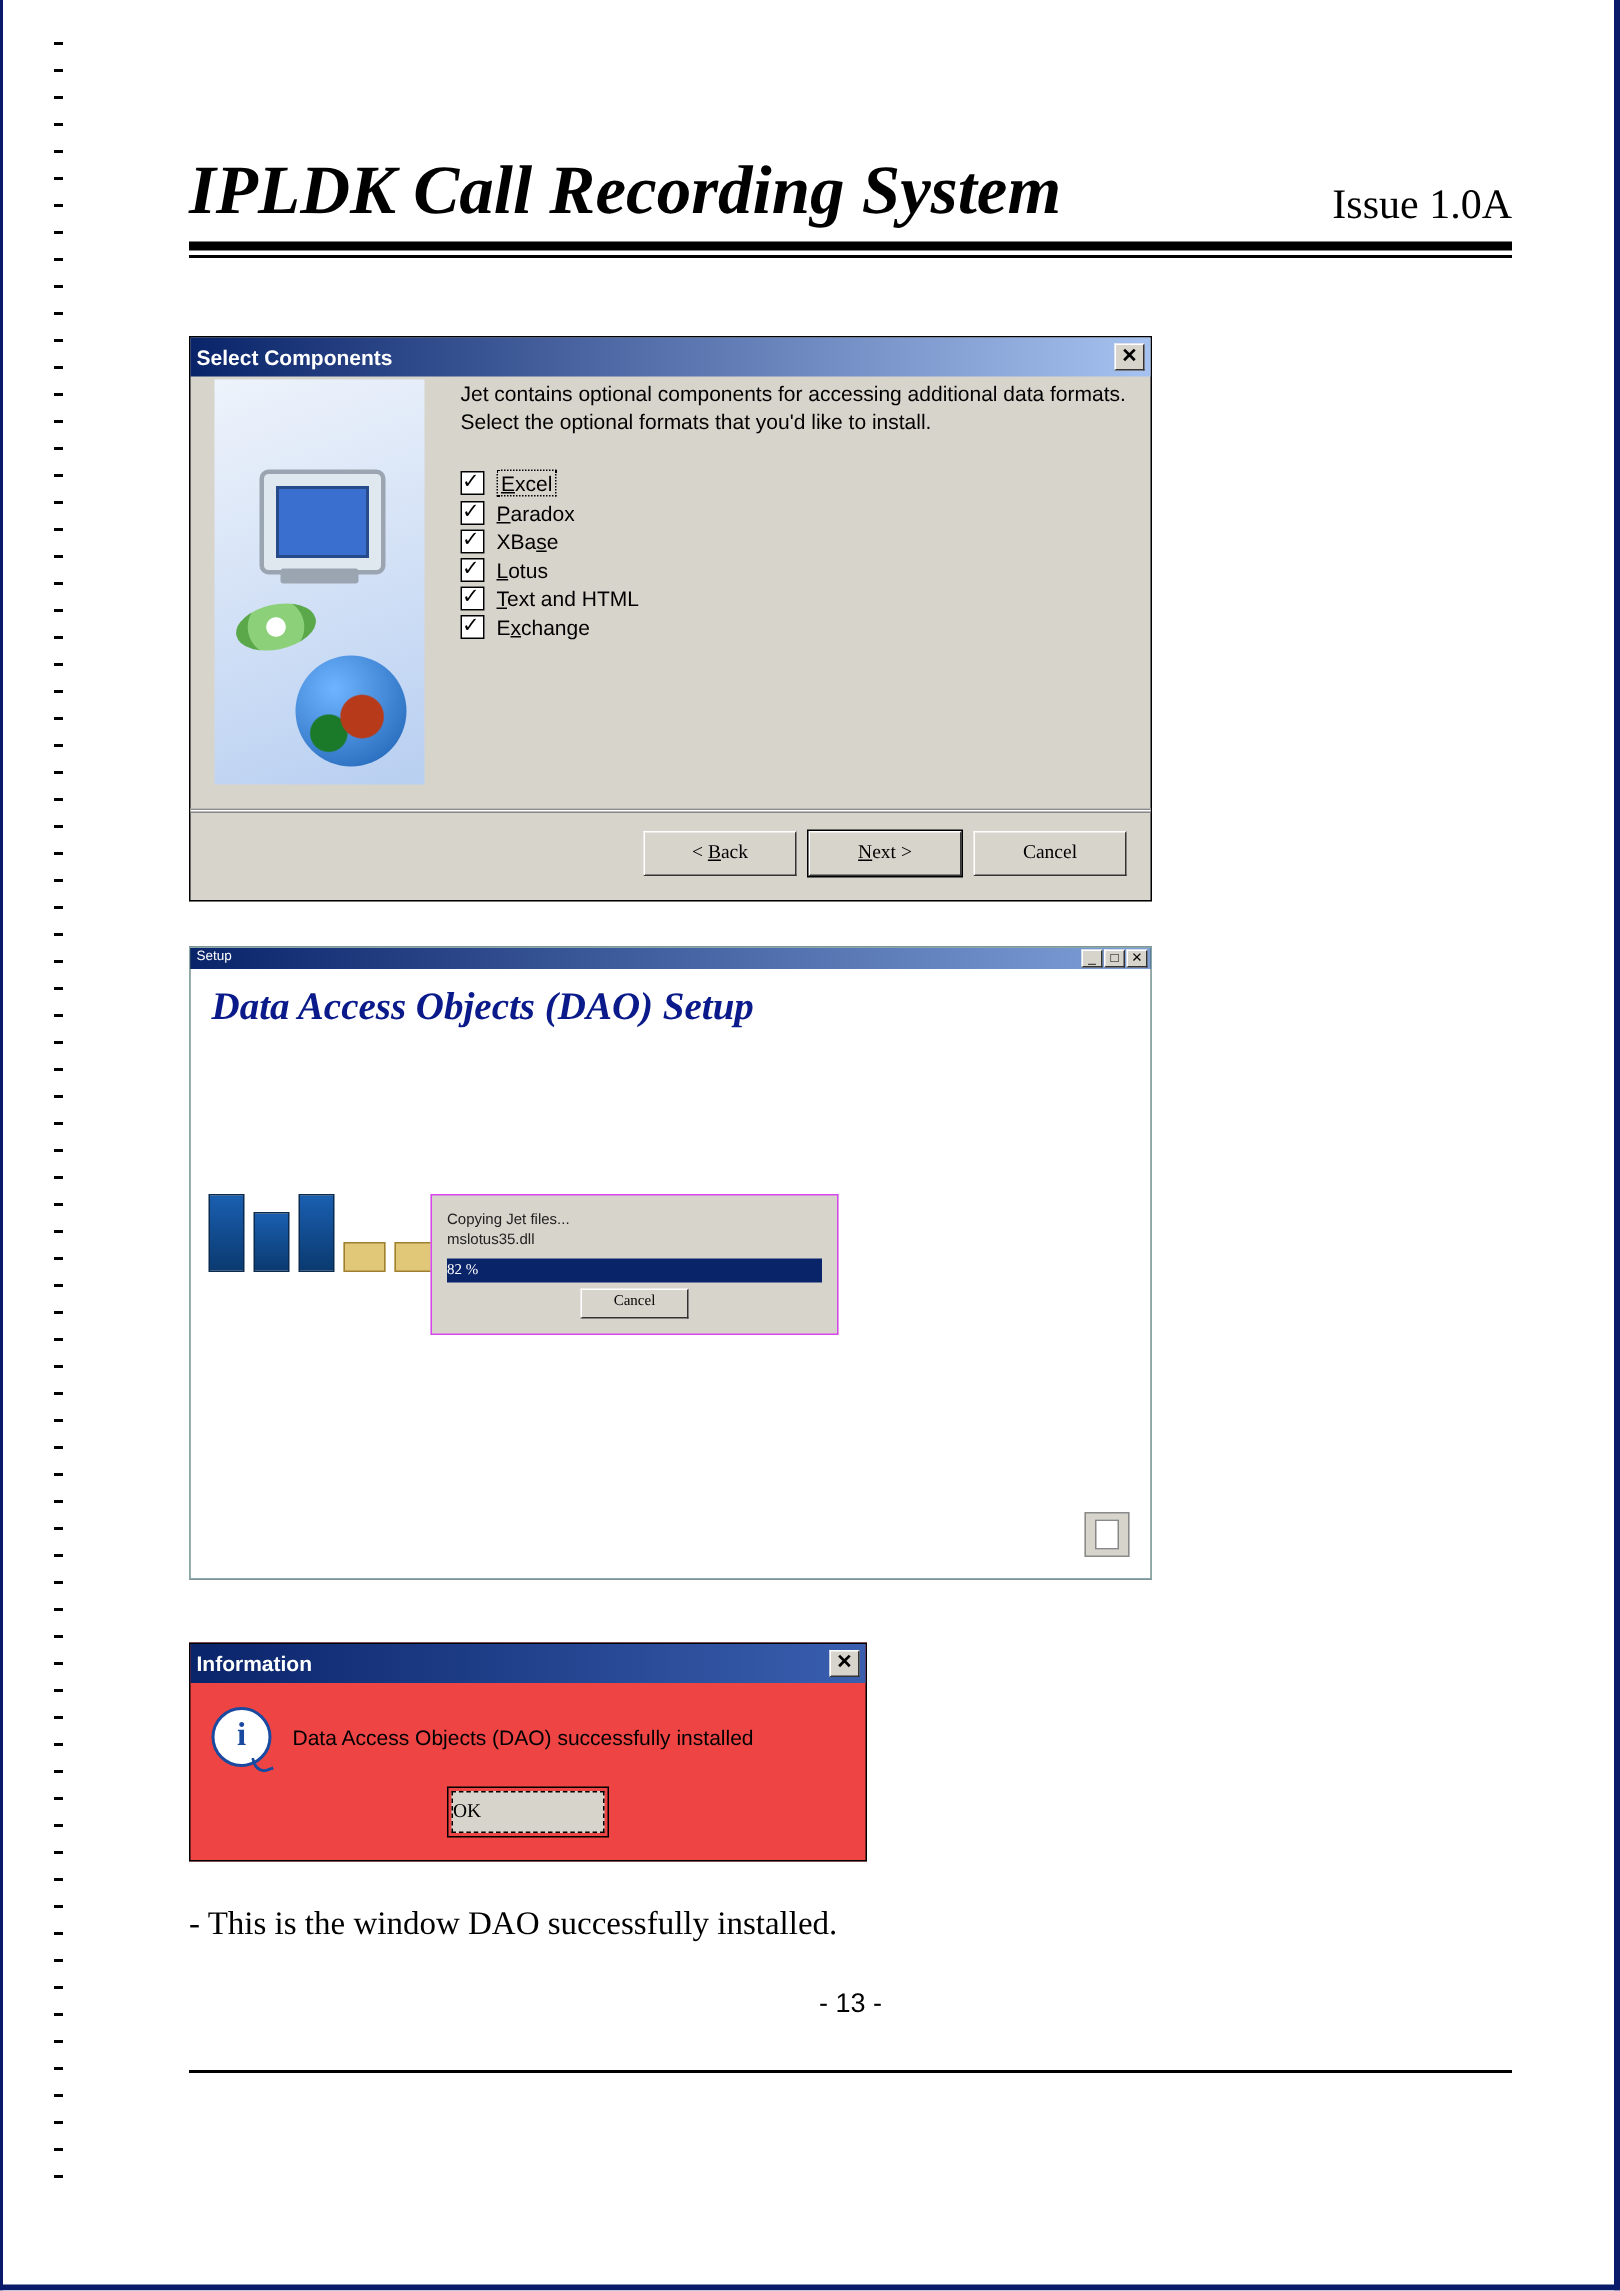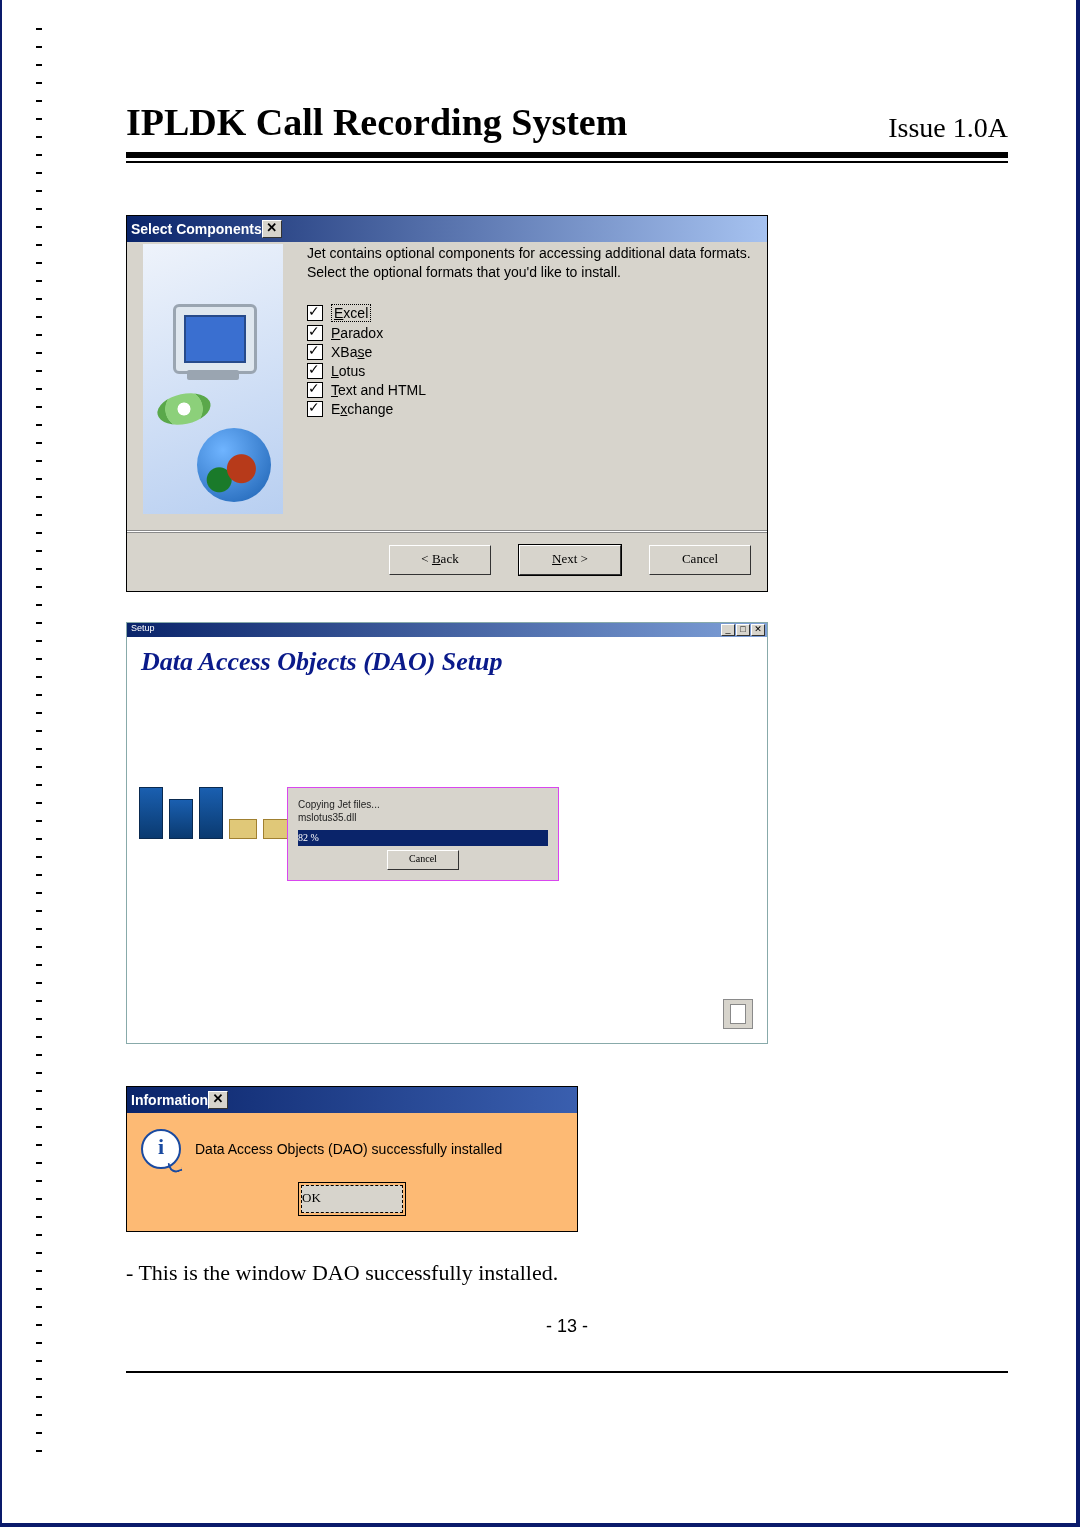--- a/index.html
+++ b/index.html
@@ -3,29 +3,29 @@
 <meta charset="utf-8">
 <style>
   body{margin:0;background:#fff;font-family:"Times New Roman",serif}
   .page{width:1080px;height:1527px;margin:0 auto;position:relative;box-sizing:border-box;
         border-left:2px solid #0a1a6b;border-right:4px solid #0a1a6b;border-bottom:4px solid #0a1a6b;
         padding:0 48px}
   .dots{position:absolute;left:34px;top:28px;bottom:60px;width:6px;
         background:repeating-linear-gradient(to bottom,#000 0 2px,transparent 2px 18px)}
   .content{margin-left:76px;margin-right:20px;padding-top:100px}
   .hdr{display:flex;justify-content:space-between;align-items:flex-end}
-  .title{font-size:38px;font-weight:bold;}
+  .title{font-size:46px;font-weight:bold;font-style:italic}
   .issue{font-size:28px}
   .rule{margin-top:8px}
   .rule .r1{height:6px;background:#000}
   .rule .r2{height:2px;background:#000;margin-top:3px}
 
   
   .dlg{width:640px;margin-top:52px;border:1px solid #000;background:#d7d4cc;font-family:Tahoma,Arial,sans-serif}
-  .titlebar{height:26px;display:flex;align-items:center;justify-content:flex-start;padding:0 4px;
+  .titlebar{height:26px;display:flex;align-items:center;justify-content:space-between;padding:0 4px;
             background:linear-gradient(to right,#0a246a,#a6c2f0);color:#fff;font-weight:bold;font-size:14px}
   .closebtn{width:18px;height:16px;background:#d7d4cc;border:1px solid #fff;border-right-color:#333;border-bottom-color:#333;
             color:#000;font:bold 13px/14px Arial;text-align:center}
   .dlgbody{display:flex;padding:2px 16px 6px}
   .art{width:140px;height:270px;background:linear-gradient(160deg,#eef3fb,#b8cff1);position:relative;margin-right:24px;flex:none}
   .art .mon{position:absolute;left:30px;top:60px;width:78px;height:64px;background:#dfe7ef;border:3px solid #9aa5b1;border-radius:6px}
   .art .mon::after{content:"";position:absolute;inset:8px;background:#3a6fd0;border:2px solid #274a8a}
   .art .base{position:absolute;left:44px;top:126px;width:52px;height:10px;background:#9aa5b1;border-radius:2px}
   .art .cd{position:absolute;left:14px;top:150px;width:54px;height:30px;border-radius:50%;background:radial-gradient(circle,#fff 20%,#8cd07a 22% 60%,#5aa84a 62%);transform:rotate(-12deg)}
   .art .globe{position:absolute;left:54px;top:184px;width:74px;height:74px;border-radius:50%;
@@ -33,21 +33,21 @@
   .art .globe::after{content:"";position:absolute;inset:0;border-radius:50%;
               background:radial-gradient(circle at 60% 55%,#b73a1a 0 14px,transparent 15px),
                          radial-gradient(circle at 30% 70%,#1a7a2a 0 12px,transparent 13px)}
   .rcol{flex:1;font-size:14px;color:#000}
   .intro{line-height:1.35;margin-bottom:22px}
   .chk{display:flex;align-items:center;margin:3px 0;font-size:14px}
   .cb{width:14px;height:14px;border:1px solid #000;margin-right:8px;background:#fff;position:relative;flex:none}
   .cb::after{content:"✓";position:absolute;left:0;top:-3px;font:14px Arial;color:#000}
   .excelwrap .lbl{border:1px dotted #000;padding:0 2px;display:inline-block}
   .u{text-decoration:underline}
-  .btnrow{border-top:1px solid #8a8a8a;border-bottom:0;padding:12px 16px 16px;display:flex;justify-content:flex-end;gap:28px}
+  .btnrow{border-top:1px solid #8a8a8a;border-bottom:0;padding:12px 16px 16px;display:flex;justify-content:flex-end;gap:8px}
   .btn3d{width:100px;height:28px;background:#d7d4cc;border:1px solid #fff;border-right-color:#333;border-bottom-color:#333;
          font:13px Tahoma;text-align:center;line-height:26px}
   .btn3d.def{outline:1px solid #000}
   .hrdiv{height:1px;background:#fff;border-top:1px solid #8a8a8a;margin:10px 0 0}
 
   
   .dlg2{width:640px;height:420px;margin-top:30px;border:1px solid #8aa;position:relative;background:#000;
         font-family:Tahoma,Arial,sans-serif}
   .miniTB{position:absolute;left:0;right:0;top:0;height:14px;background:linear-gradient(to right,#0a246a,#7ea0d8);color:#fff;font-size:9px;padding-left:4px}
   .winmin{position:absolute;right:2px;top:1px;display:flex;gap:1px}
@@ -62,21 +62,21 @@
   .copytxt{font-size:10px;color:#222;line-height:1.3}
   .pbar{height:16px;background:#0a246a;margin:6px 0 4px;position:relative}
   .pbar .pct{position:absolute;inset:0;color:#fff;font:10px/16px Tahoma;text-align:left}
   .cancelc{display:flex;justify-content:center}
   .smallbtn{width:70px;height:18px;border:1px solid #fff;border-right-color:#333;border-bottom-color:#333;background:#d7d4cc;
             font:10px/16px Tahoma;text-align:center}
   .docicon{position:absolute;right:14px;bottom:14px;width:28px;height:28px;background:#d7d4cc;border:1px solid #8a8a8a}
   .docicon::after{content:"";position:absolute;left:6px;top:4px;width:14px;height:18px;background:#fff;border:1px solid #888}
 
   
-  .dlg3{width:450px;margin-top:42px;border:1px solid #000;background:#fdba74;font-family:Tahoma,Arial,sans-serif}
+  .dlg3{width:450px;margin-top:42px;border:1px solid #000;background:#ef4444;font-family:Tahoma,Arial,sans-serif}
   .d3body{display:flex;align-items:center;padding:16px 14px}
   .info-ic{width:36px;height:36px;border-radius:50%;border:2px solid #1a4aa0;background:#fff;margin-right:14px;position:relative;flex:none}
   .info-ic::before{content:"i";position:absolute;inset:0;font:bold 22px/32px Georgia;color:#1a4aa0;text-align:center}
   .info-ic::after{content:"";position:absolute;right:-2px;bottom:-6px;width:10px;height:10px;border-left:2px solid #1a4aa0;border-bottom:2px solid #1a4aa0;border-radius:0 0 0 8px;transform:rotate(-20deg)}
   .okrow{display:flex;justify-content:center;padding:0 0 18px}
   .okbtn{width:100px;height:26px;border:1px dashed #000;outline:1px solid #000;outline-offset:2px;background:#d7d4cc;
          font:13px/24px Tahoma;text-align:left}
 
   .caption{font-size:22px;margin-top:28px}
   .pgnum{font-size:18px;text-align:center;margin-top:30px;font-family:Arial}

